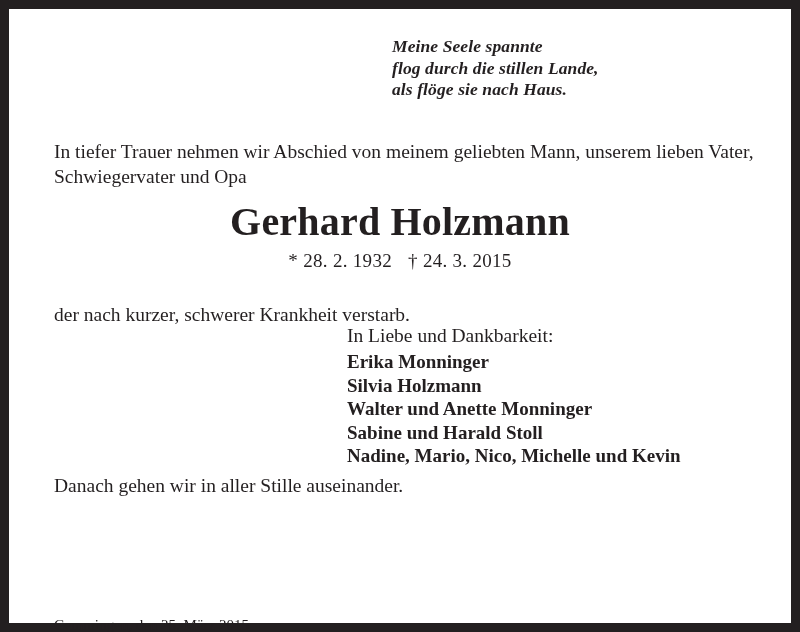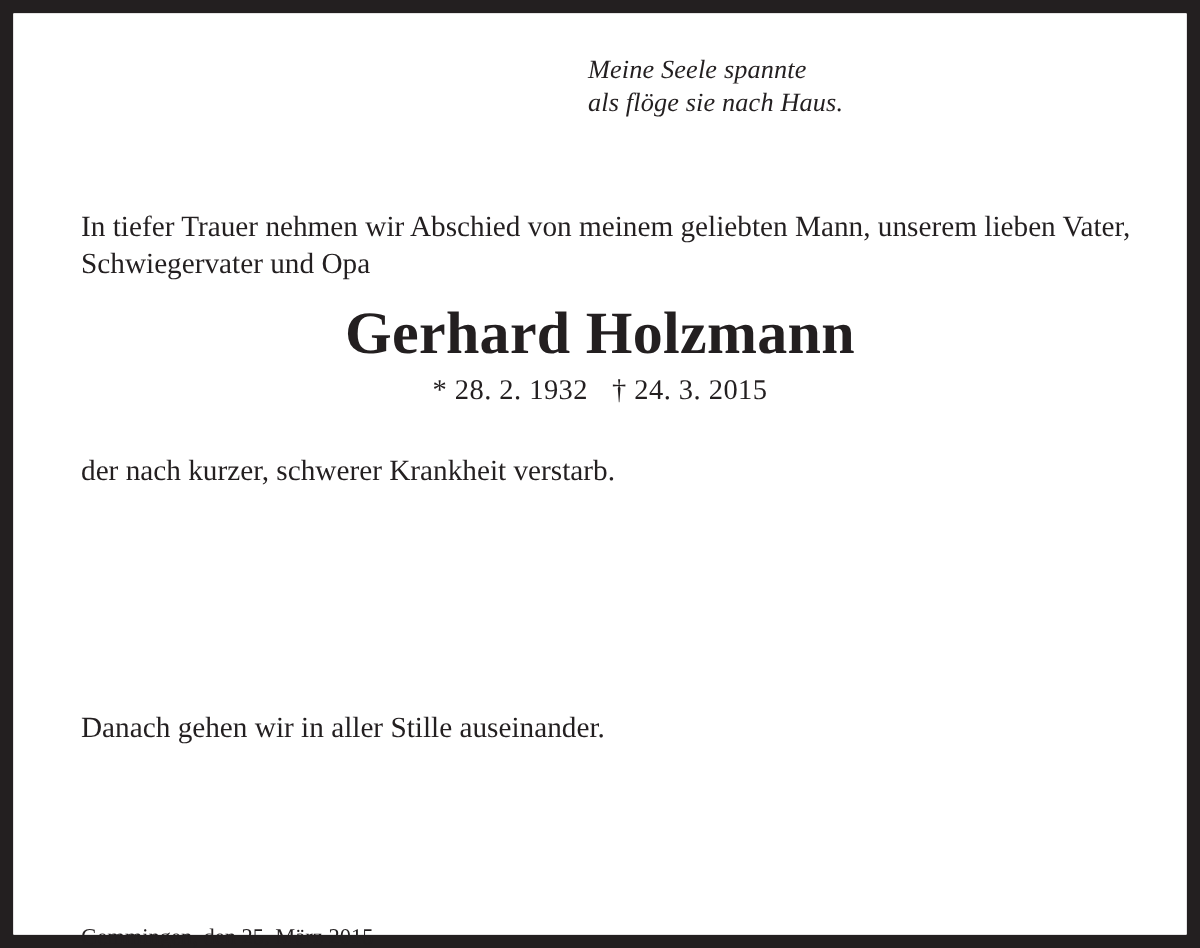--- a/index.html
+++ b/index.html
@@ -34,21 +34,21 @@
     padding: 0;
     position: relative;
   }
 
   
   .poem {
     position: absolute;
     left: 382px;
     top: 26px;
     font-style: italic;
-    font-weight: 400;
+    font-weight: 700;
     font-size: 17.5px;
     line-height: 21.5px;
     letter-spacing: 0.1px;
   }
   .poem div { white-space: pre; }
 
   
   .intro {
     position: absolute;
     left: 44px;
@@ -130,32 +130,41 @@
   }
 </style>
 </head>
 <body>
 
 <div class="notice-frame">
   <div class="notice-inner">
 
     <div class="poem">
       <div>Meine Seele spannte</div>
+      <div>flog durch die stillen Lande,</div>
       <div>als flöge sie nach Haus.</div>
     </div>
 
     <div class="intro">In tiefer Trauer nehmen wir Abschied von meinem geliebten Mann, unserem lieben Vater, Schwiegervater und Opa</div>
 
     <div class="name-block">
       <div class="deceased-name">Gerhard Holzmann</div>
       <div class="dates"><span>*</span> <span>28. 2. 1932</span><span class="date-sep"></span><span>†</span> <span>24. 3. 2015</span></div>
     </div>
 
     <div class="cause">der nach kurzer, schwerer Krankheit verstarb.</div>
 
+    <div class="family">
+      <div class="family-heading">In Liebe und Dankbarkeit:</div>
+      <div class="family-name">Erika Monninger</div>
+      <div class="family-name">Silvia Holzmann</div>
+      <div class="family-name">Walter und Anette Monninger</div>
+      <div class="family-name">Sabine und Harald Stoll</div>
+      <div class="family-name">Nadine, Mario, Nico, Michelle und Kevin</div>
+    </div>
 
     <div class="details">
       <div>Danach gehen wir in aller Stille auseinander.</div>
     </div>
 
     <div class="place-date">Gemmingen, den 25. März 2015</div>
 
   </div>
 </div>
 

